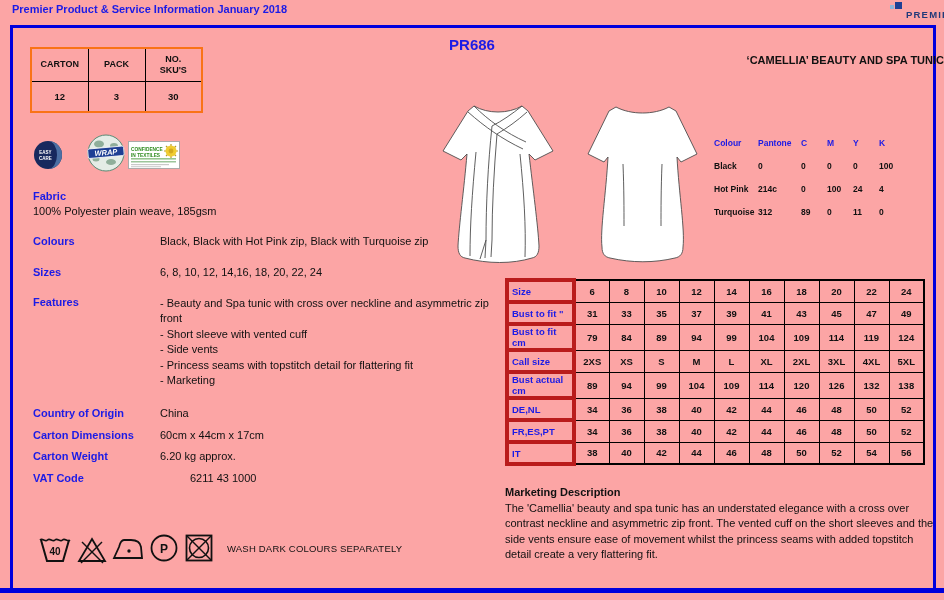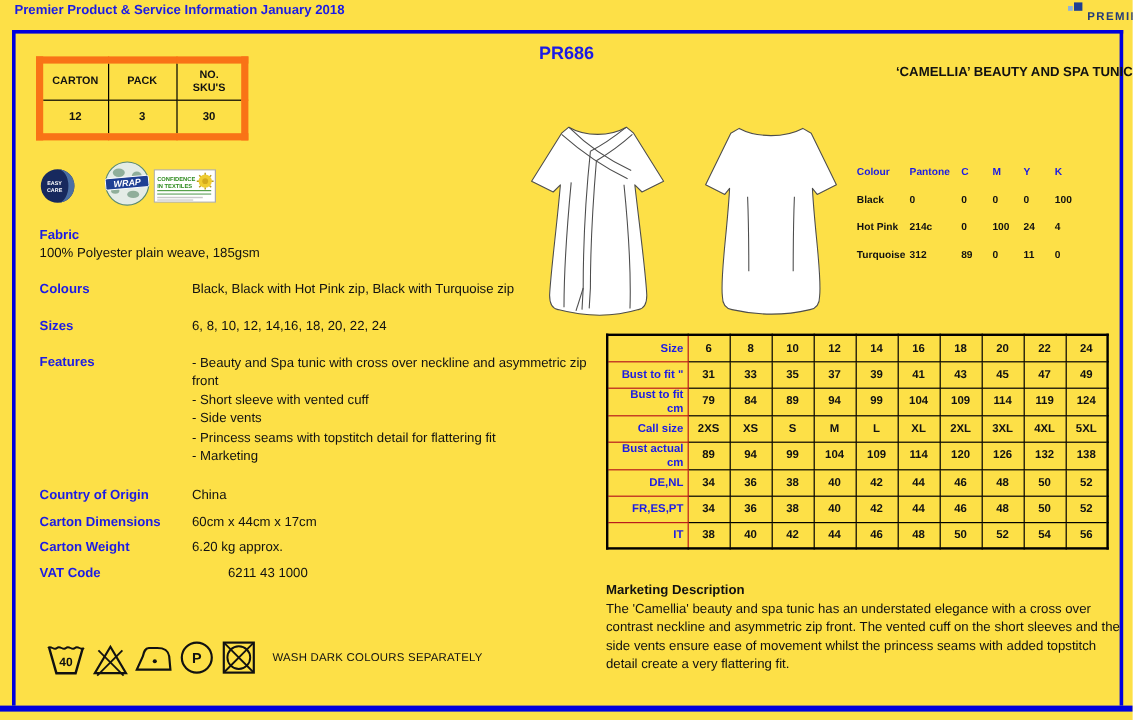--- a/index.html
+++ b/index.html
@@ -1,38 +1,38 @@
 <!DOCTYPE html>
 <html style="--blue: #1b1be6; --border: #0000dd;"><head>
 <meta charset="utf-8">
 <style>
   :root{ --blue:#1b1be6; --border:#0000dd; --ink:#1a1a1a; }
   *{box-sizing:border-box;}
   html,body{margin:0;padding:0;background:#fff;}
-  .page{position:relative;width:944px;height:600px;background:#fde047;overflow:hidden;
+  .page{position:relative;width:944px;height:600px;background:#fca5a5;overflow:hidden;
         font-family:"Liberation Sans",sans-serif;color:var(--ink);}
   .abs{position:absolute;}
 
   .hdr-title{left:12px;top:3px;font-size:11px;font-weight:600;color:var(--blue);white-space:nowrap;}
 
   .brand{left:874px;top:1px;width:64px;}
   .brand-squares{height:8px;margin-left:16px;line-height:8px;}
   .sq1{display:inline-block;width:4px;height:4px;background:#8fb4d9;vertical-align:bottom;}
   .sq2{display:inline-block;width:7px;height:7px;background:#1e3f94;margin-left:1px;vertical-align:bottom;}
   .brand-word{font-size:9.5px;letter-spacing:1.2px;color:#223a7a;font-weight:bold;position:relative;white-space:nowrap;padding-left:32px;}
   .brand-dot{position:absolute;width:2.5px;height:2.5px;background:#8fb4d9;top:-2px;margin-left:1px;}
 
   .main-box{left:10px;top:25px;width:926px;height:563px;border:3px solid var(--border);border-bottom:none;}
   .bottom-rule{left:0;top:588px;width:944px;height:5px;background:var(--border);}
 
   .prod-code{left:0;top:36px;width:944px;text-align:center;font-size:15px;font-weight:bold;color:var(--blue);}
   .prod-name{left:0;top:54px;width:944px;text-align:right;font-size:11px;font-weight:bold;color:#111;}
 
   table{border-spacing:0;}
-  .carton-table{left:30px;top:47px;border-collapse:collapse;border:6px solid #f97316;
+  .carton-table{left:30px;top:47px;border-collapse:collapse;border:2px solid #f97316;
                 font-size:9px;font-weight:bold;text-align:center;color:#111;}
   .carton-table th,.carton-table td{border:1px solid #000;width:57px;padding:0 3px;}
   .carton-table th{height:33px;white-space:pre-line;line-height:11px;}
   .carton-table td{height:31px;font-size:9.5px;}
 
   .lbl{font-size:11px;font-weight:bold;color:var(--blue);white-space:nowrap;}
   .val{font-size:11px;color:#111;white-space:nowrap;}
   .features-list{left:160px;top:296px;width:330px;font-size:11px;color:#111;line-height:15.4px;}
 
   .care-row{left:38px;top:532px;display:flex;align-items:center;gap:5px;}
@@ -40,21 +40,21 @@
   .care-text{font-size:9.5px;color:#111;margin-left:8px;letter-spacing:.2px;}
 
   .colour-table{left:714px;top:131px;border-collapse:collapse;font-size:8.5px;font-weight:bold;}
   .colour-table th{color:var(--blue);text-align:left;padding:0;height:23px;vertical-align:middle;}
   .colour-table td{color:#111;text-align:left;padding:0;height:23px;vertical-align:middle;}
   .colour-table .w0{width:44px;} .colour-table .w1{width:43px;} .colour-table .w2{width:26px;}
   .colour-table .w3{width:26px;} .colour-table .w4{width:26px;} .colour-table .w5{width:30px;}
 
   .size-table{left:505px;top:278px;border-collapse:collapse;border:2px solid #000;
               font-size:9.5px;font-weight:bold;}
-  .size-table th{border:1px solid #b91c1c;color:var(--blue);text-align:right;padding:0 3px;width:67px;height:22px;}
+  .size-table th{border:4px solid #b91c1c;color:var(--blue);text-align:left;padding:0 3px;width:67px;height:22px;}
   .size-table td{border:1px solid #000;color:#111;text-align:center;width:35px;padding:0 1px;}
 
   .mk-head{left:505px;top:486px;font-size:11px;font-weight:bold;color:#111;}
   .mk-text{left:505px;top:501px;width:430px;font-size:11px;color:#111;line-height:15.3px;}
 </style>
 </head>
 <body>
 
 <div class="page">
 

